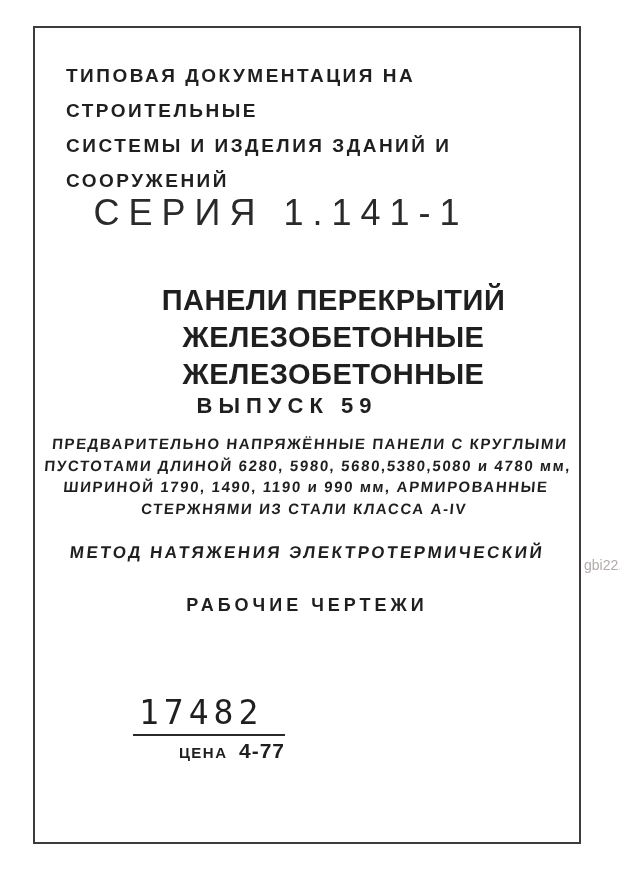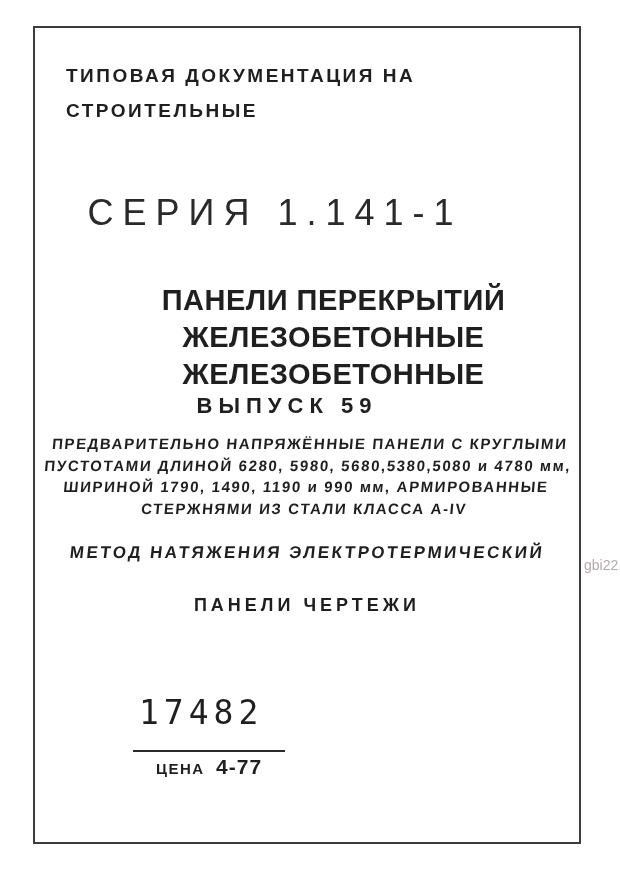--- a/index.html
+++ b/index.html
@@ -31,21 +31,21 @@
     left: 66px;
     top: 58px;
     width: 486px;
     font-size: 19px;
     font-weight: bold;
     letter-spacing: 2.5px;
     line-height: 35px;
     white-space: normal;
   }
   .series {
-    left: 33px;
+    left: 39px;
     top: 192px;
     width: 484px;
     text-align: center;
     font-size: 36px;
     font-weight: 400;
     letter-spacing: 9px;
     color: #2a2a2a;
   }
   .main-title {
     left: 33px;
@@ -102,28 +102,28 @@
     left: 133px;
     top: 693px;
     width: 152px;
     text-align: left;
   }
   .stamp-number {
     display: block;
     font-size: 33px;
     font-weight: 500;
     letter-spacing: 5px;
-    padding: 0 0 18px 6px;
+    padding: 0 0 2px 6px;
     border-bottom: 2px solid #2a2a2a;
     font-family: "DejaVu Sans Mono", monospace;
   }
   .price-row {
     display: block;
     padding-top: 3px;
-    text-align: center;
+    text-align: right;
   }
   .price-label {
     font-size: 15px;
     font-weight: 600;
     letter-spacing: 1.5px;
     vertical-align: baseline;
   }
   .price-value {
     font-size: 21px;
     font-weight: 600;
@@ -141,41 +141,42 @@
 </style>
 </head>
 <body>
 
 <div class="page">
 
   <div class="frame"></div>
 
   <div class="txt header">
     <div>ТИПОВАЯ ДОКУМЕНТАЦИЯ НА СТРОИТЕЛЬНЫЕ</div>
+    <div>СИСТЕМЫ И ИЗДЕЛИЯ ЗДАНИЙ И СООРУЖЕНИЙ</div>
   </div>
 
   <div class="txt series">СЕРИЯ 1.141-1</div>
 
   <div class="txt main-title">
     <div>ПАНЕЛИ ПЕРЕКРЫТИЙ ЖЕЛЕЗОБЕТОННЫЕ</div>
     <div>ЖЕЛЕЗОБЕТОННЫЕ</div>
   </div>
 
   <div class="txt issue">ВЫПУСК 59</div>
 
   <div class="txt description">
     <div>ПРЕДВАРИТЕЛЬНО НАПРЯЖЁННЫЕ ПАНЕЛИ С КРУГЛЫМИ</div>
     <div>ПУСТОТАМИ ДЛИНОЙ 6280, 5980, 5680,5380,5080 и 4780 мм,</div>
     <div>ШИРИНОЙ 1790, 1490, 1190 и 990 мм, АРМИРОВАННЫЕ</div>
     <div>СТЕРЖНЯМИ ИЗ СТАЛИ КЛАССА А-IV</div>
   </div>
 
   <div class="txt method">МЕТОД НАТЯЖЕНИЯ ЭЛЕКТРОТЕРМИЧЕСКИЙ</div>
 
-  <div class="txt doctype">ПАНЕЛИ ЧЕРТЕЖИ</div>
+  <div class="txt doctype">РАБОЧИЕ ЧЕРТЕЖИ</div>
 
   <div class="txt stamp">
     <span class="stamp-number">17482</span>
     <span class="price-row">
       <span class="price-label">ЦЕНА</span>
       <span class="price-value">4-77</span>
     </span>
   </div>
 
   <div class="txt watermark">gbi22.ru</div>

